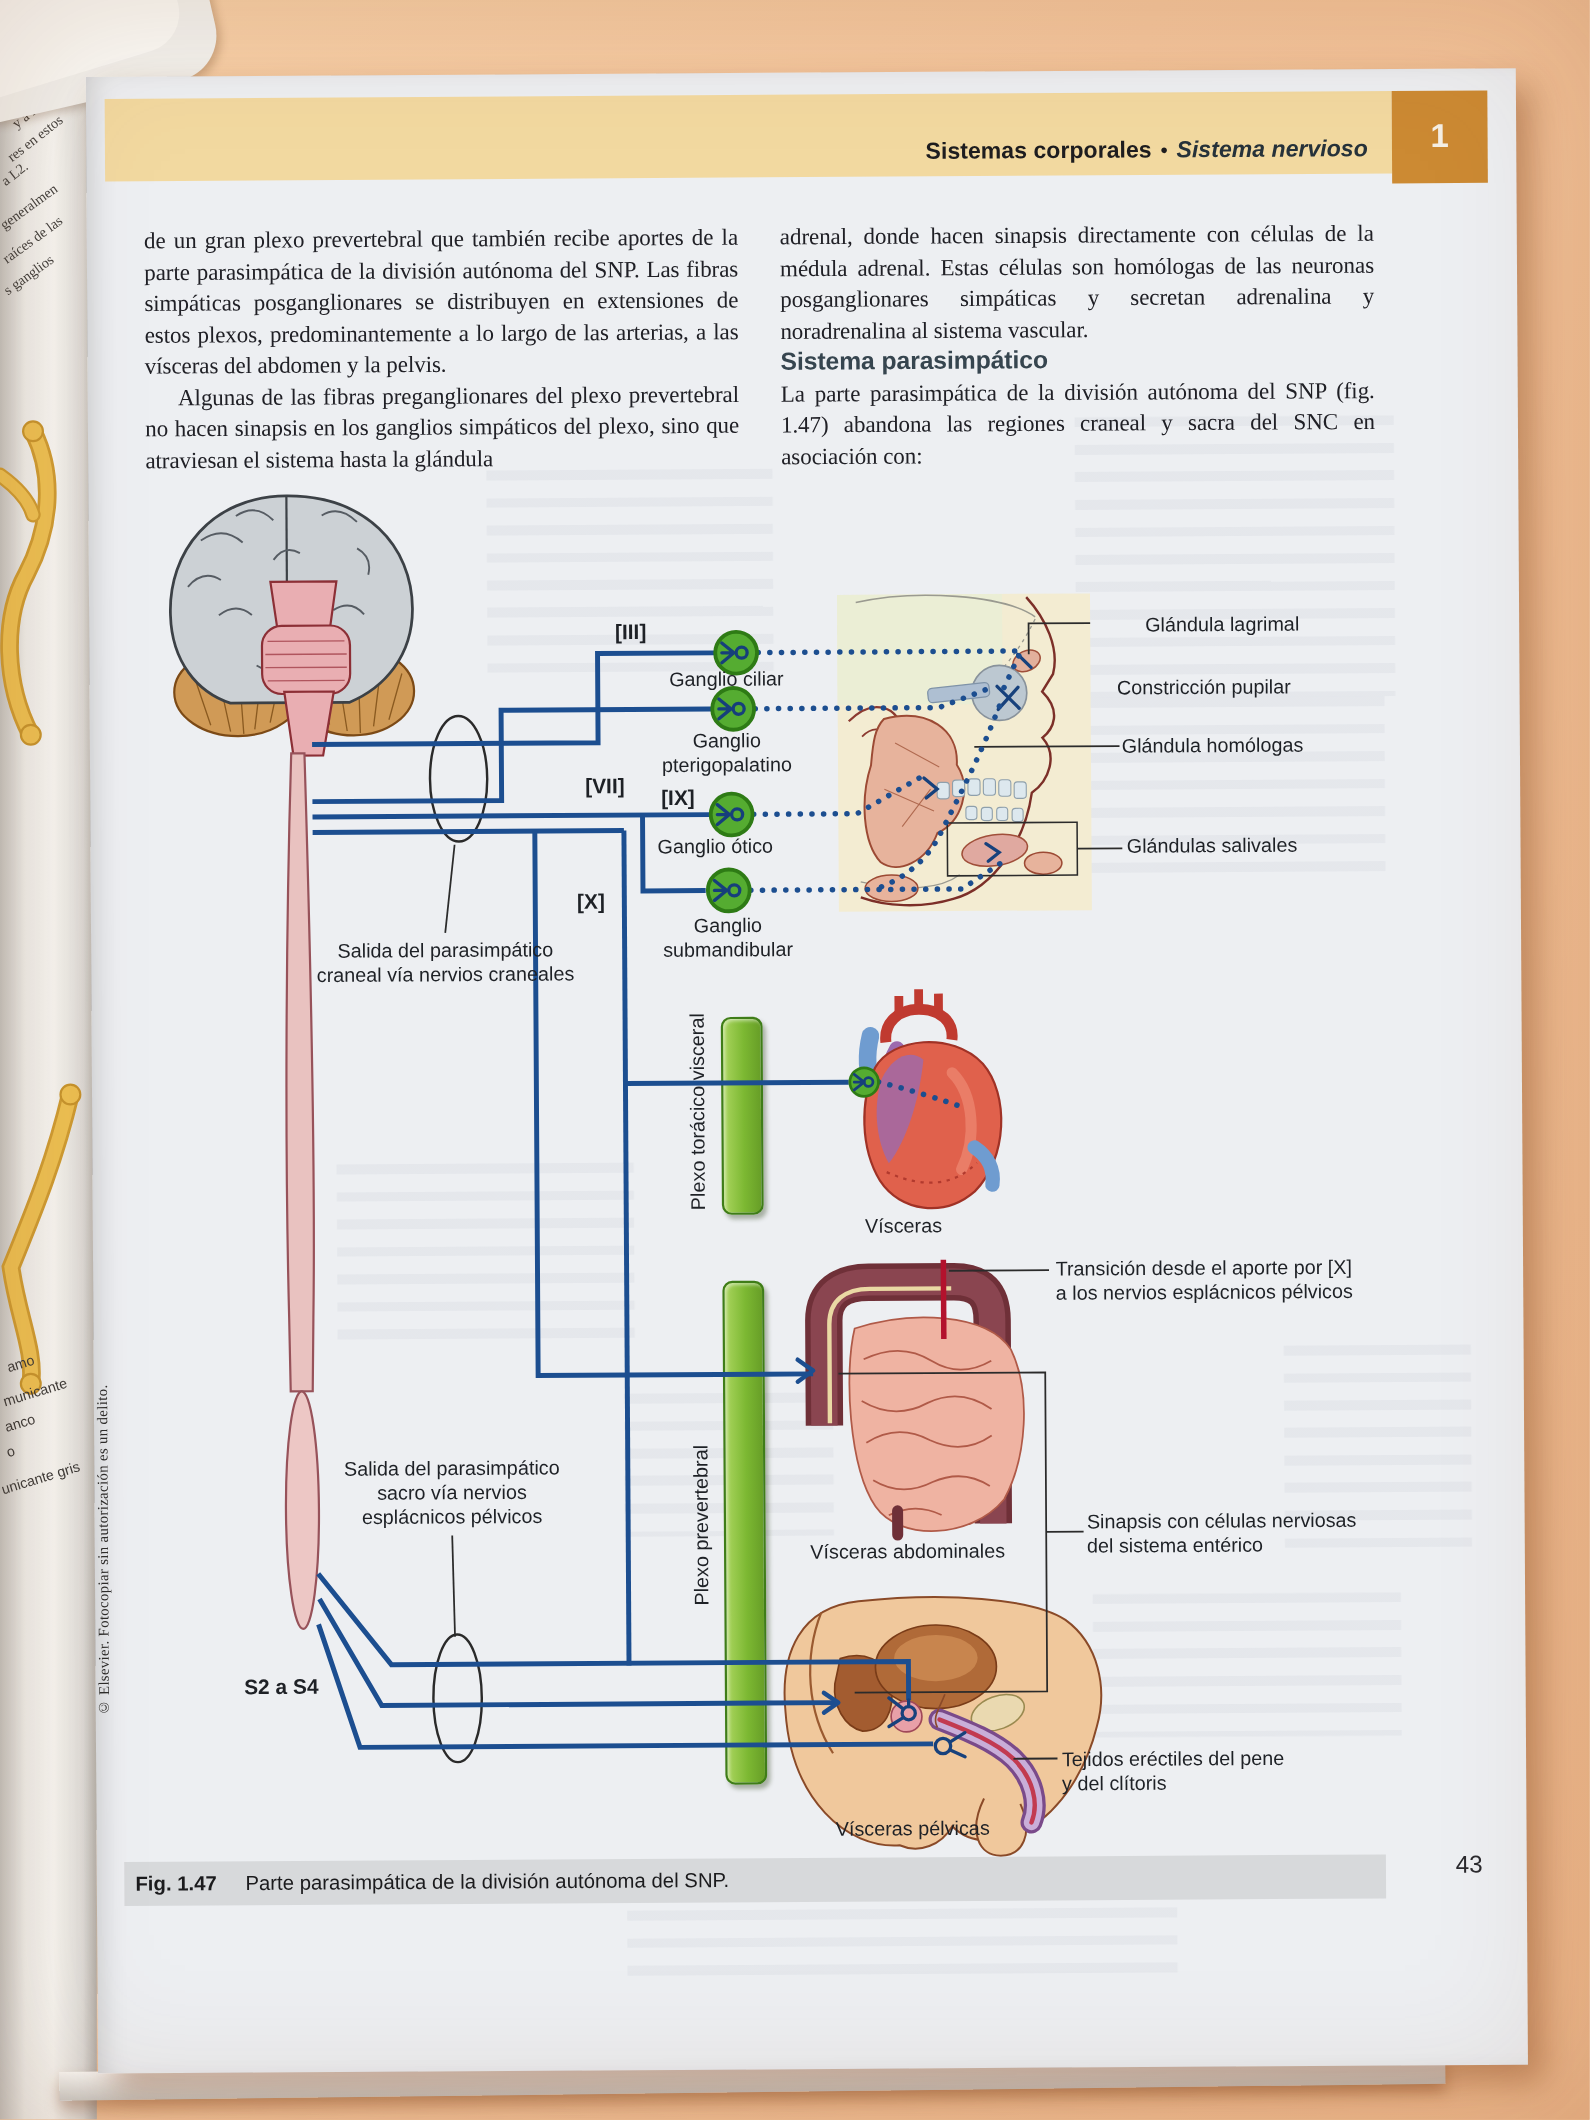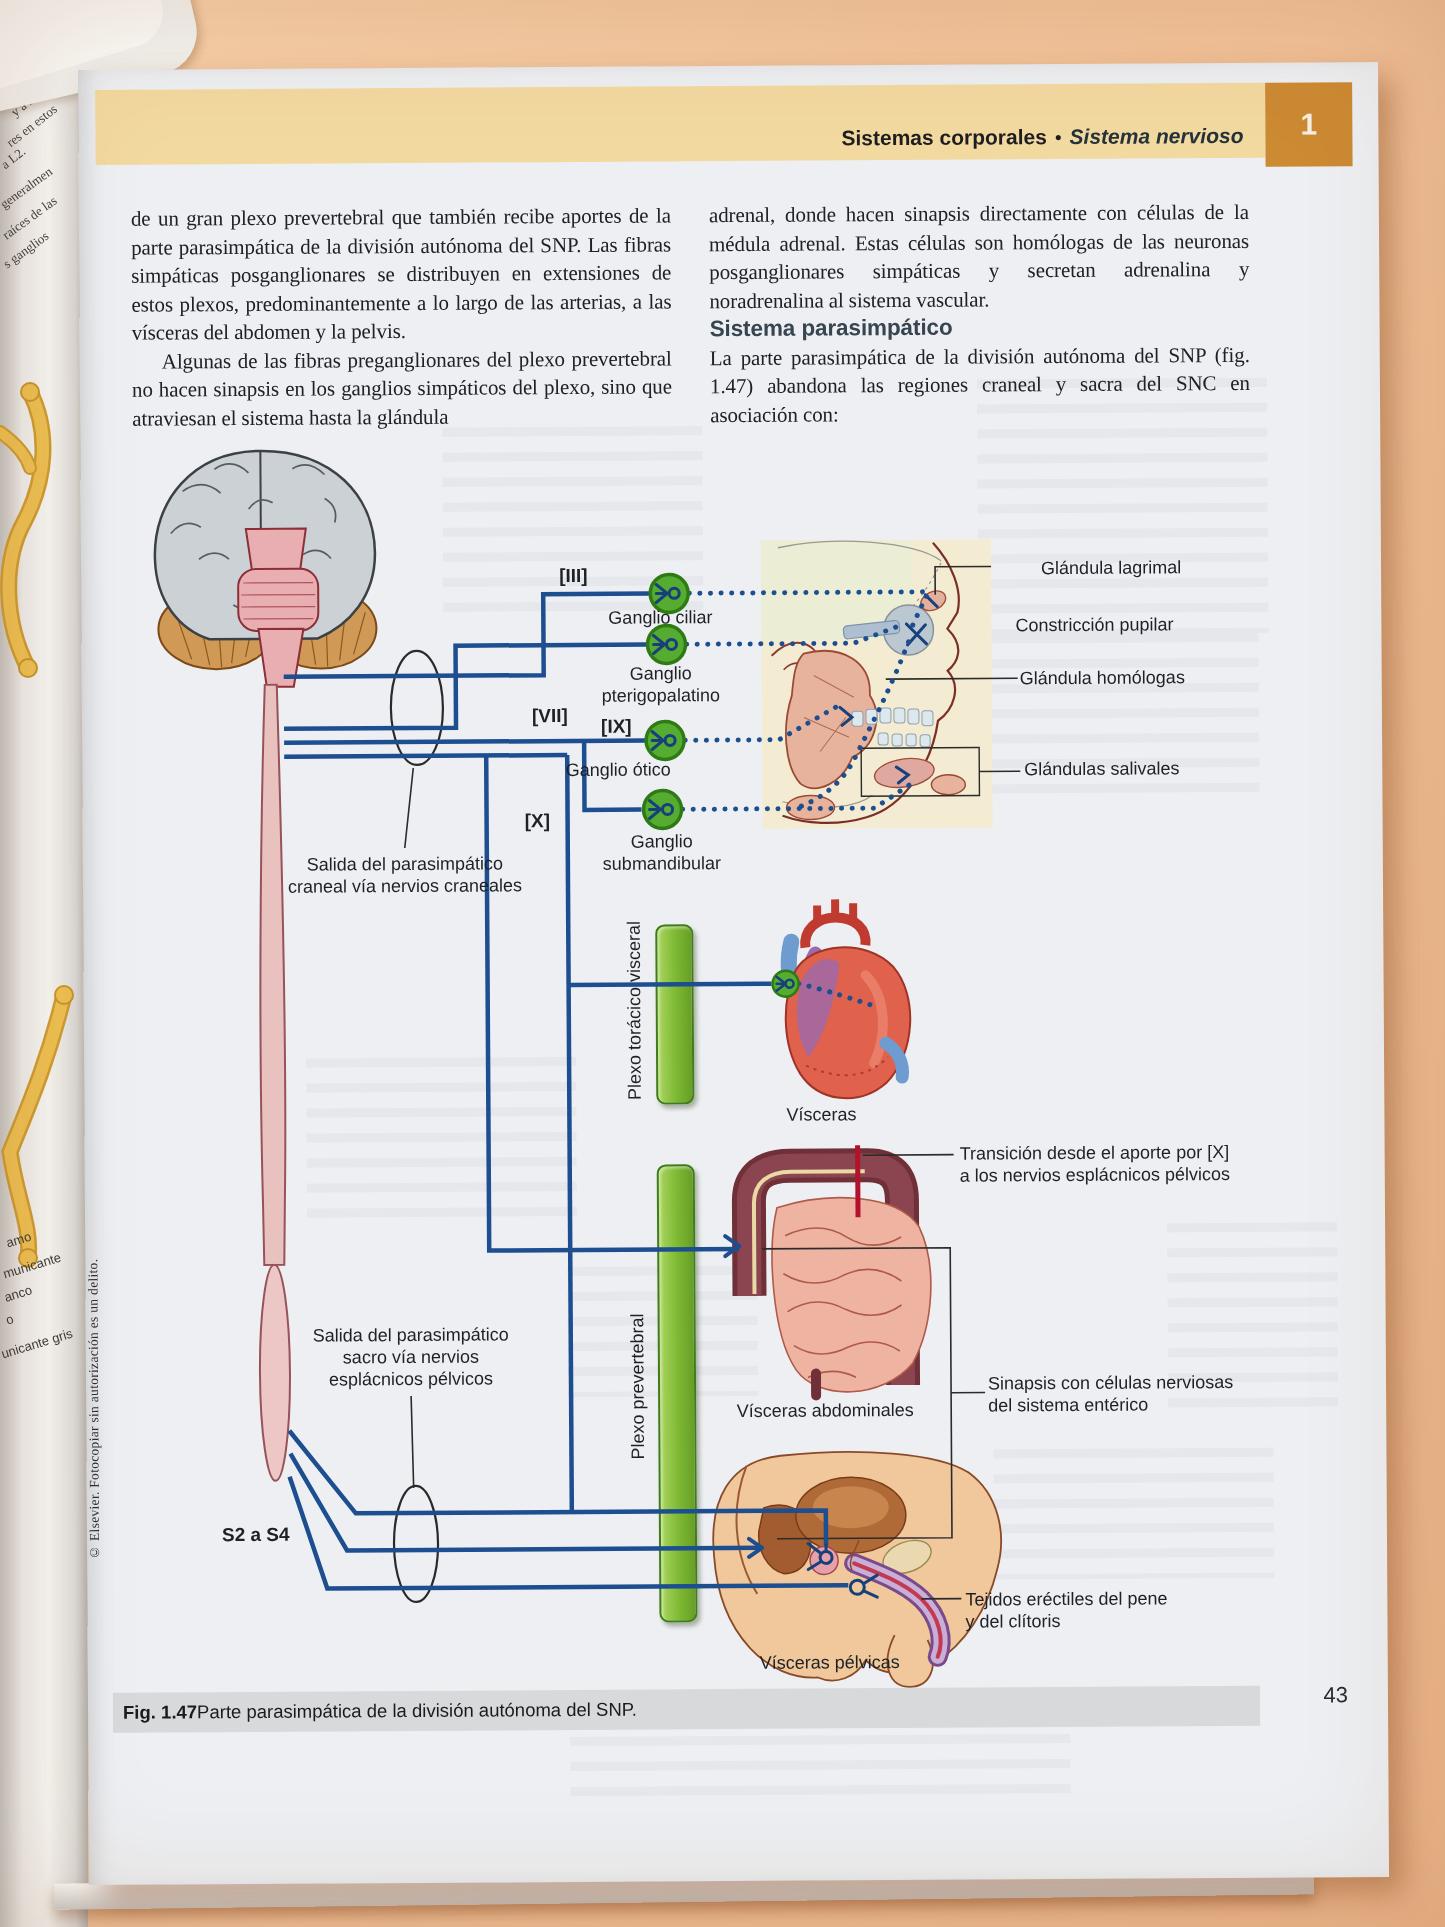--- a/index.html
+++ b/index.html
@@ -45,21 +45,21 @@
   .ctr{transform:translateX(-50%);text-align:center;}
   .bld{font-weight:bold;font-size:19px;text-align:right;}
   .vlabel{position:absolute;transform:translate(-50%,-50%) rotate(-90deg);white-space:nowrap;
         font-size:18px;color:#1e2126;}
   .bar{position:absolute;width:38px;background:linear-gradient(90deg,#aad55e 0%,#7cb832 55%,#679e27 100%);
         border:2px solid #3f7d18;border-radius:9px;box-sizing:border-box;
         box-shadow:3px 4px 4px rgba(40,60,20,.35),inset 2px 2px 3px rgba(255,255,255,.45);}
   .figsvg{position:absolute;left:0;top:0;width:1300px;height:1815px;}
   .caption{position:absolute;left:25px;top:1623px;width:1147px;height:40px;background:#d7d9db;
         display:flex;align-items:center;padding-left:10px;box-sizing:border-box;font-size:18.5px;color:#1b1b1d;}
-  .caption .figno{font-weight:bold;margin-right:0;text-align:right;}
+  .caption .figno{font-weight:bold;margin-right:26px;text-align:right;}
   .pagenum{position:absolute;left:1190px;top:1620px;width:70px;text-align:right;
         font-size:22px;color:#2a2a2e;}
   .copyright{position:absolute;left:0px;top:1010px;height:480px;width:20px;
         writing-mode:vertical-rl;transform:rotate(180deg);font-family:"Liberation Serif",serif;
         font-size:13.5px;color:#2e2d2b;letter-spacing:.3px;}
   .bleed{position:absolute;opacity:.5;filter:blur(.7px);pointer-events:none;
         background:repeating-linear-gradient(to bottom,rgba(98,110,136,.12) 0 9px,rgba(0,0,0,0) 9px 25px);}
 </style>
 </head>
 <body>
@@ -327,21 +327,21 @@
       </g>
     </svg>
 
     
     <div class="lbl bld" style="left:478px;top:498px">[III]</div>
     <div class="lbl ctr" style="left:579px;top:540px">Ganglio ciliar</div>
     <div class="lbl ctr prel" style="left:579px;top:596px">Ganglio
 pterigopalatino</div>
     <div class="lbl bld" style="left:450px;top:638px">[VII]</div>
     <div class="lbl bld" style="left:519px;top:649px">[IX]</div>
-    <div class="lbl ctr" style="left:536px;top:692px">Ganglio ótico</div>
+    <div class="lbl ctr" style="left:568px;top:692px">Ganglio ótico</div>
     <div class="lbl bld" style="left:442px;top:743px">[X]</div>
     <div class="lbl ctr prel" style="left:579px;top:764px">Ganglio
 submandibular</div>
     <div class="lbl ctr prel" style="left:322px;top:785px">Salida del parasimpático
 craneal vía nervios craneales</div>
     <div class="lbl" style="left:960px;top:493px">Glándula lagrimal</div>
     <div class="lbl" style="left:934px;top:550px">Constricción pupilar</div>
     <div class="lbl" style="left:938px;top:603px">Glándula homólogas</div>
     <div class="lbl" style="left:942px;top:694px">Glándulas salivales</div>
     <div class="vlabel" style="left:551px;top:944px">Plexo torácico visceral</div>

